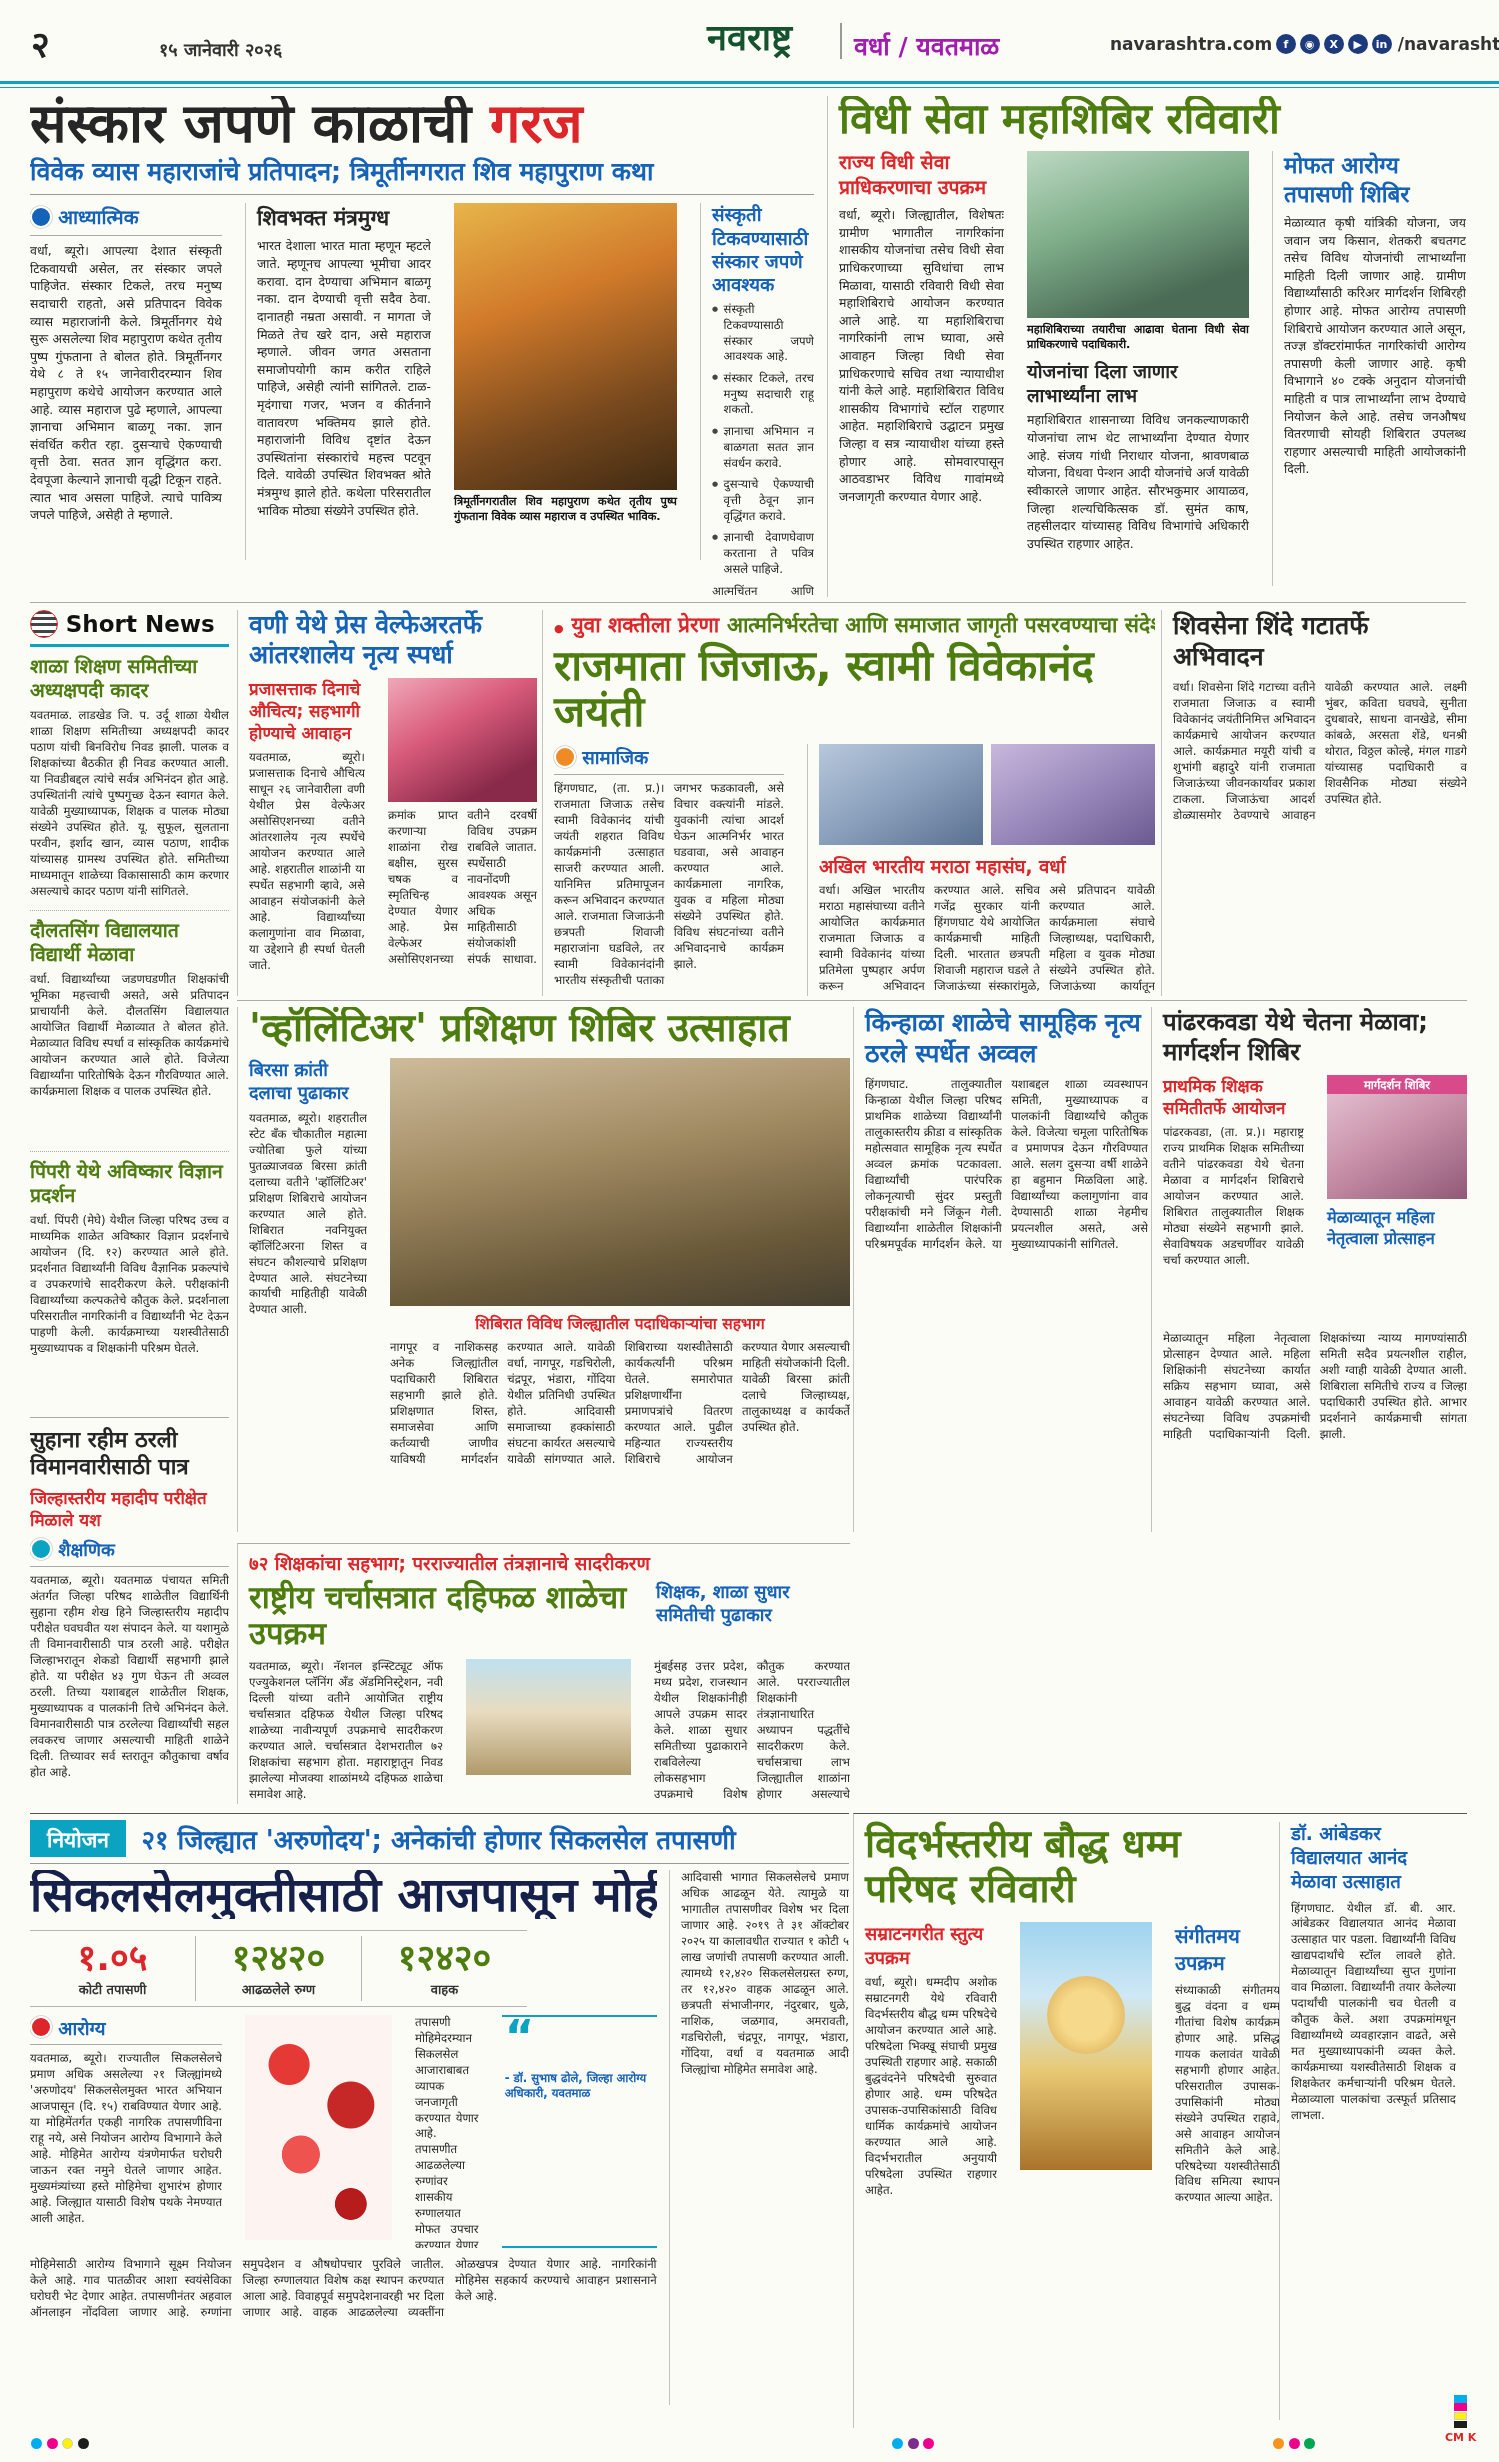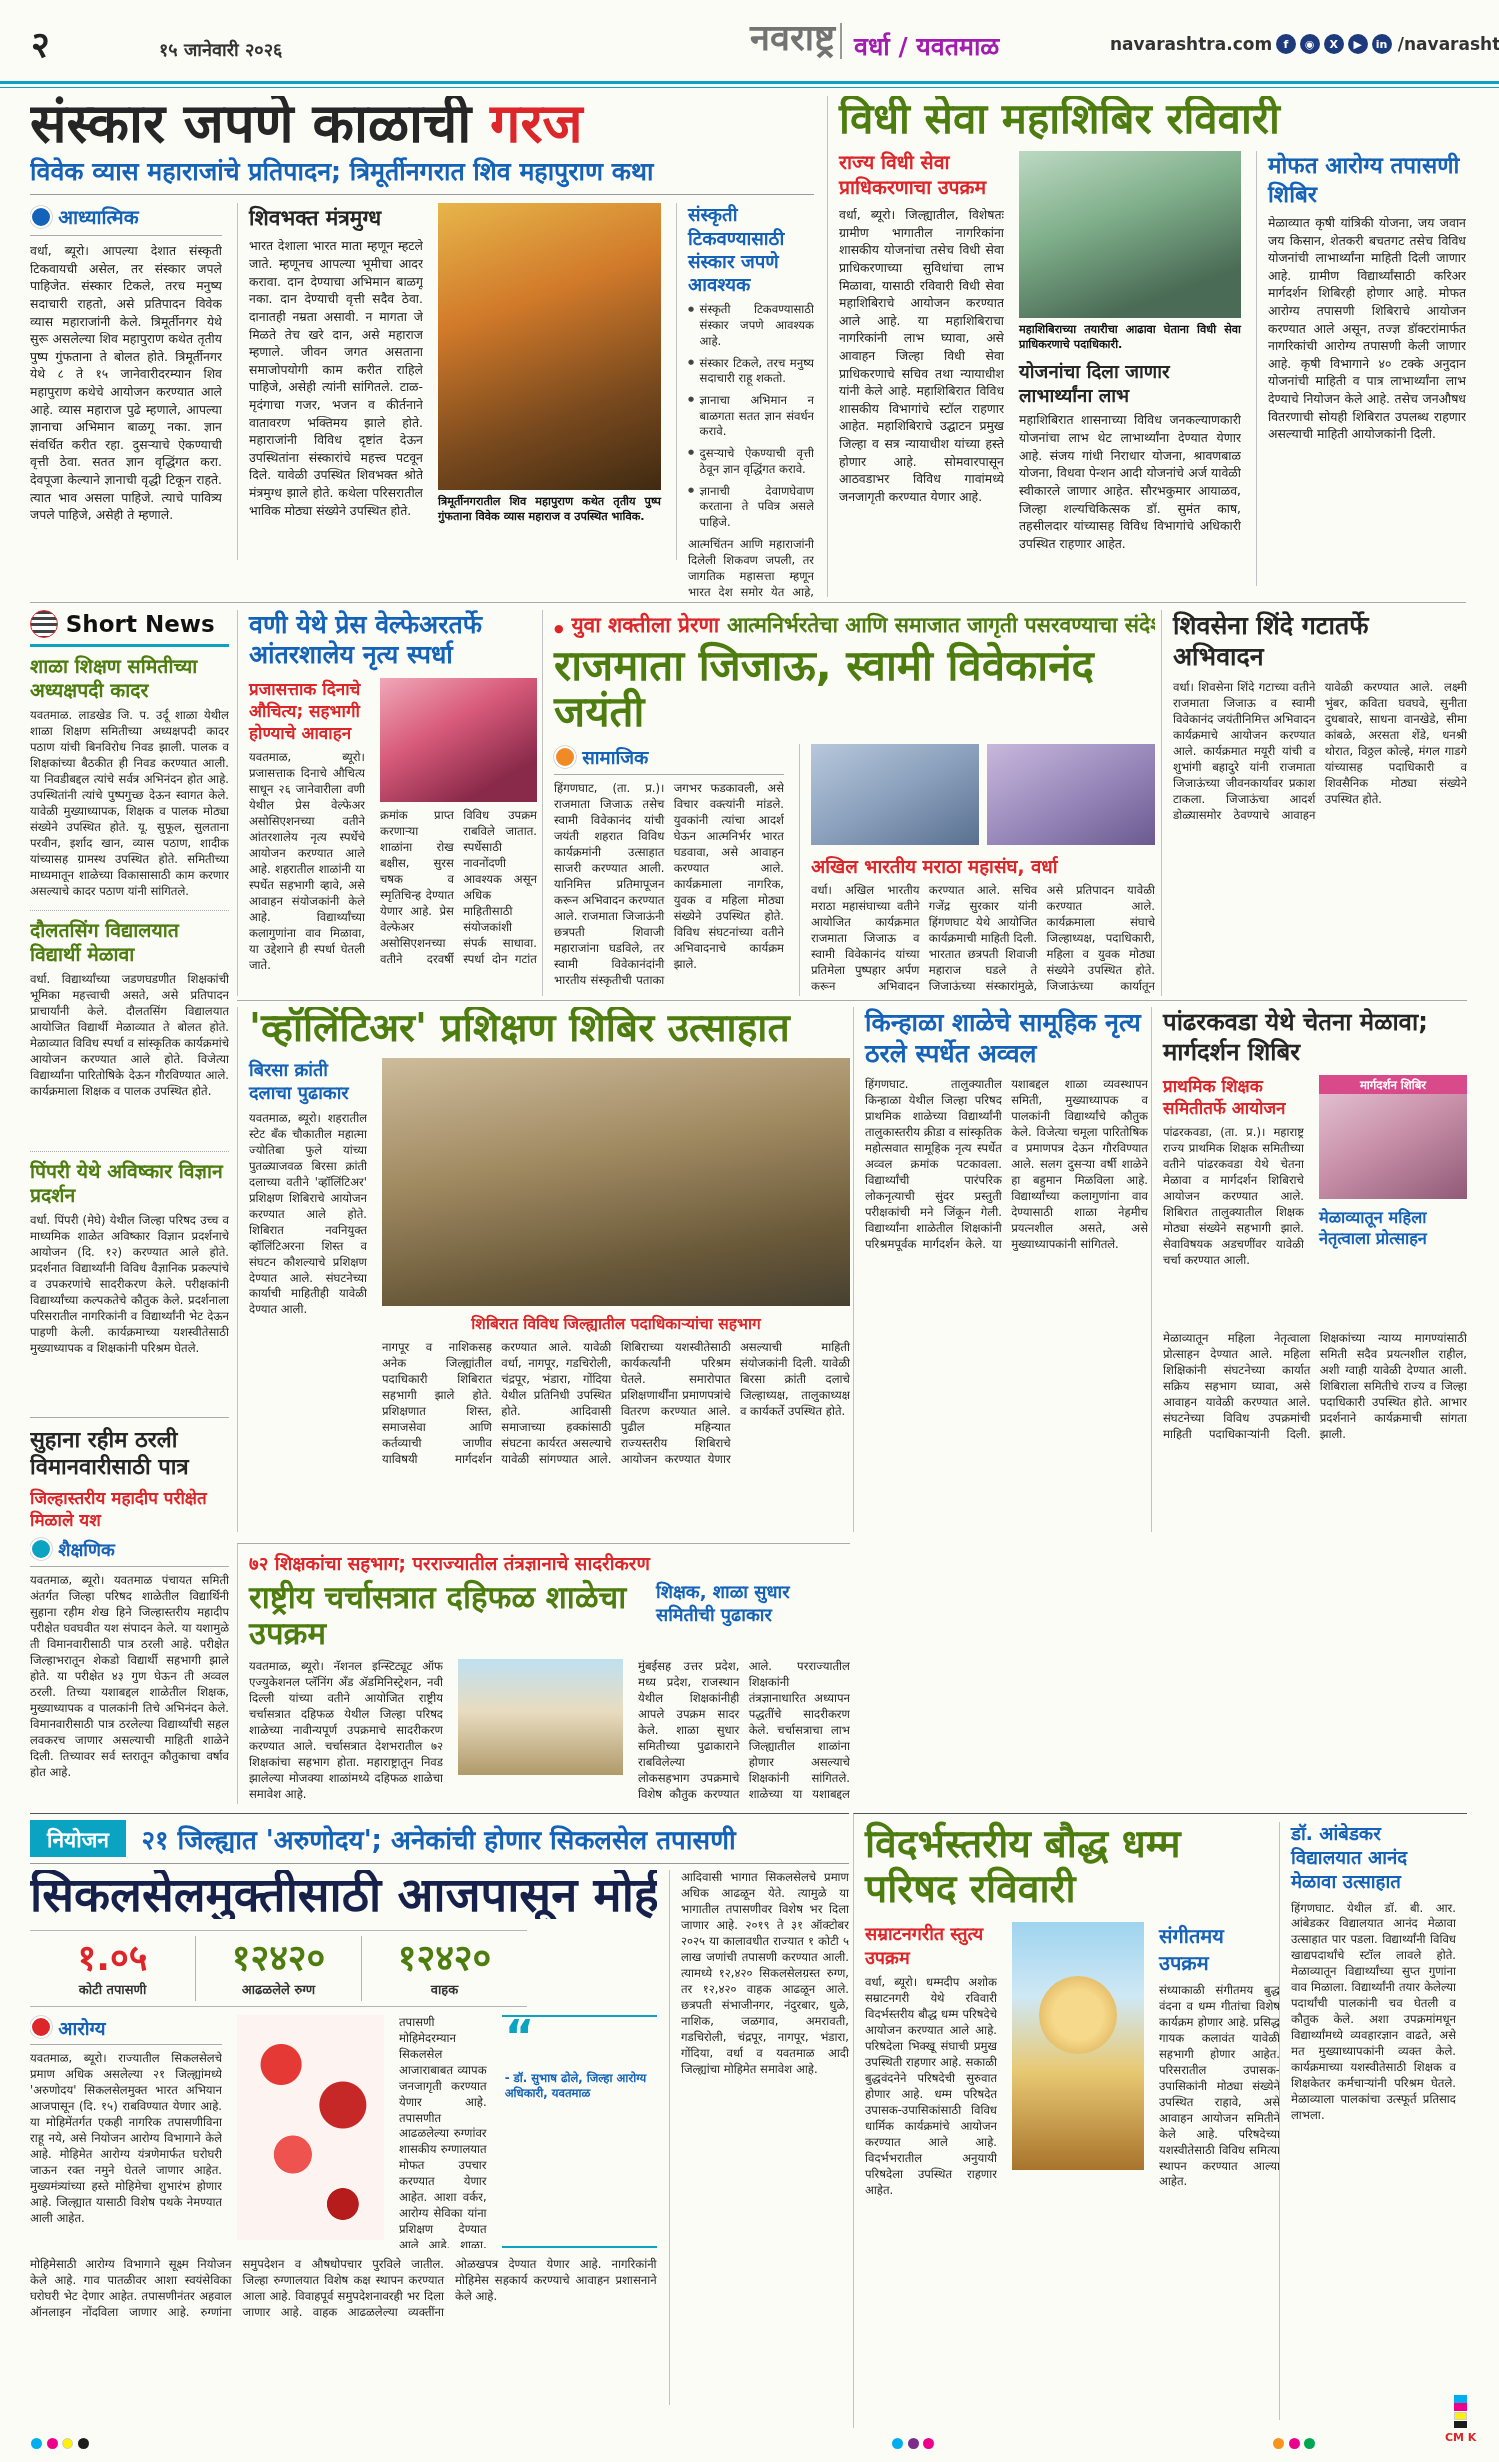--- a/index.html
+++ b/index.html
@@ -1,21 +1,21 @@
 <!DOCTYPE html>
 <html style="font-size:12.4px"><head>
 <meta charset="utf-8">
 <style>
   *{margin:0;padding:0;box-sizing:border-box}
   html,body{background:#dcdcd6}
   body{font-family:"DejaVu Sans","Liberation Sans",sans-serif}
   .page{position:relative;width:1499px;height:2462px;margin:0 auto;background:#fcfcf7;color:#1d1d1d;overflow:hidden}
   .abs{position:absolute}
   .sec{position:absolute;overflow:hidden}
-  .cols{display:flex;gap:15px;min-height:0}
+  .cols{display:flex;gap:23px;min-height:0}
   .c{flex:1;min-width:0}
   .body-txt{font-size:12.4px;line-height:1.42;text-align:justify;color:#1f1f1f;overflow:hidden}
   .small-txt{font-size:11.6px;line-height:1.38;text-align:justify;color:#1f1f1f;overflow:hidden}
   .navy{color:#4d7c0f}
   .blue{color:#1563b8}
   .red{color:#dd2629}
   .black{color:#262626}
   .bold{font-weight:bold}
   .rule{border-bottom:0.8px solid #9a9a9a}
   .vsep{border-left:0.8px solid #c2c2c2;padding-left:11px}
@@ -39,21 +39,21 @@
   .banner{position:absolute;left:0;top:0;right:0;background:#d84a8a;color:#fff;font-size:11.6px;font-weight:bold;text-align:center;padding:2.3px 0}
 </style>
 </head>
 <body>
 
 <div class="page">
 
   <header>
     <div class="abs bold" style="left:31px;top:18.6px;font-size:36px;color:#222">२</div>
     <div class="abs bold" style="left:159px;top:37px;font-size:18px;color:#333">१५ जानेवारी २०२६</div>
-    <div class="abs" style="left:664px;top:12.4px;width:171px;text-align:right;font-size:36px;font-weight:bold;color:#737373">नवराष्ट्र</div>
+    <div class="abs" style="left:664px;top:12.4px;width:171px;text-align:center;font-size:36px;font-weight:bold;color:#14532d">नवराष्ट्र</div>
     <div class="abs" style="left:840px;top:23px;width:1.6px;height:36px;background:#999"></div>
     <div class="abs bold" style="left:854px;top:28px;font-size:25px;color:#a21caf">वर्धा / यवतमाळ</div>
     <div class="abs" style="left:1110px;top:34px;font-size:17px;color:#333;display:flex;align-items:center">
       <span style="font-weight:bold">navarashtra.com</span>
       <span class="soc">f</span>
       <span class="soc">◉</span>
       <span class="soc">X</span>
       <span class="soc">▶</span>
       <span class="soc">in</span>
       <span style="margin-left:6.2px;font-weight:bold">/navarashtra</span>

